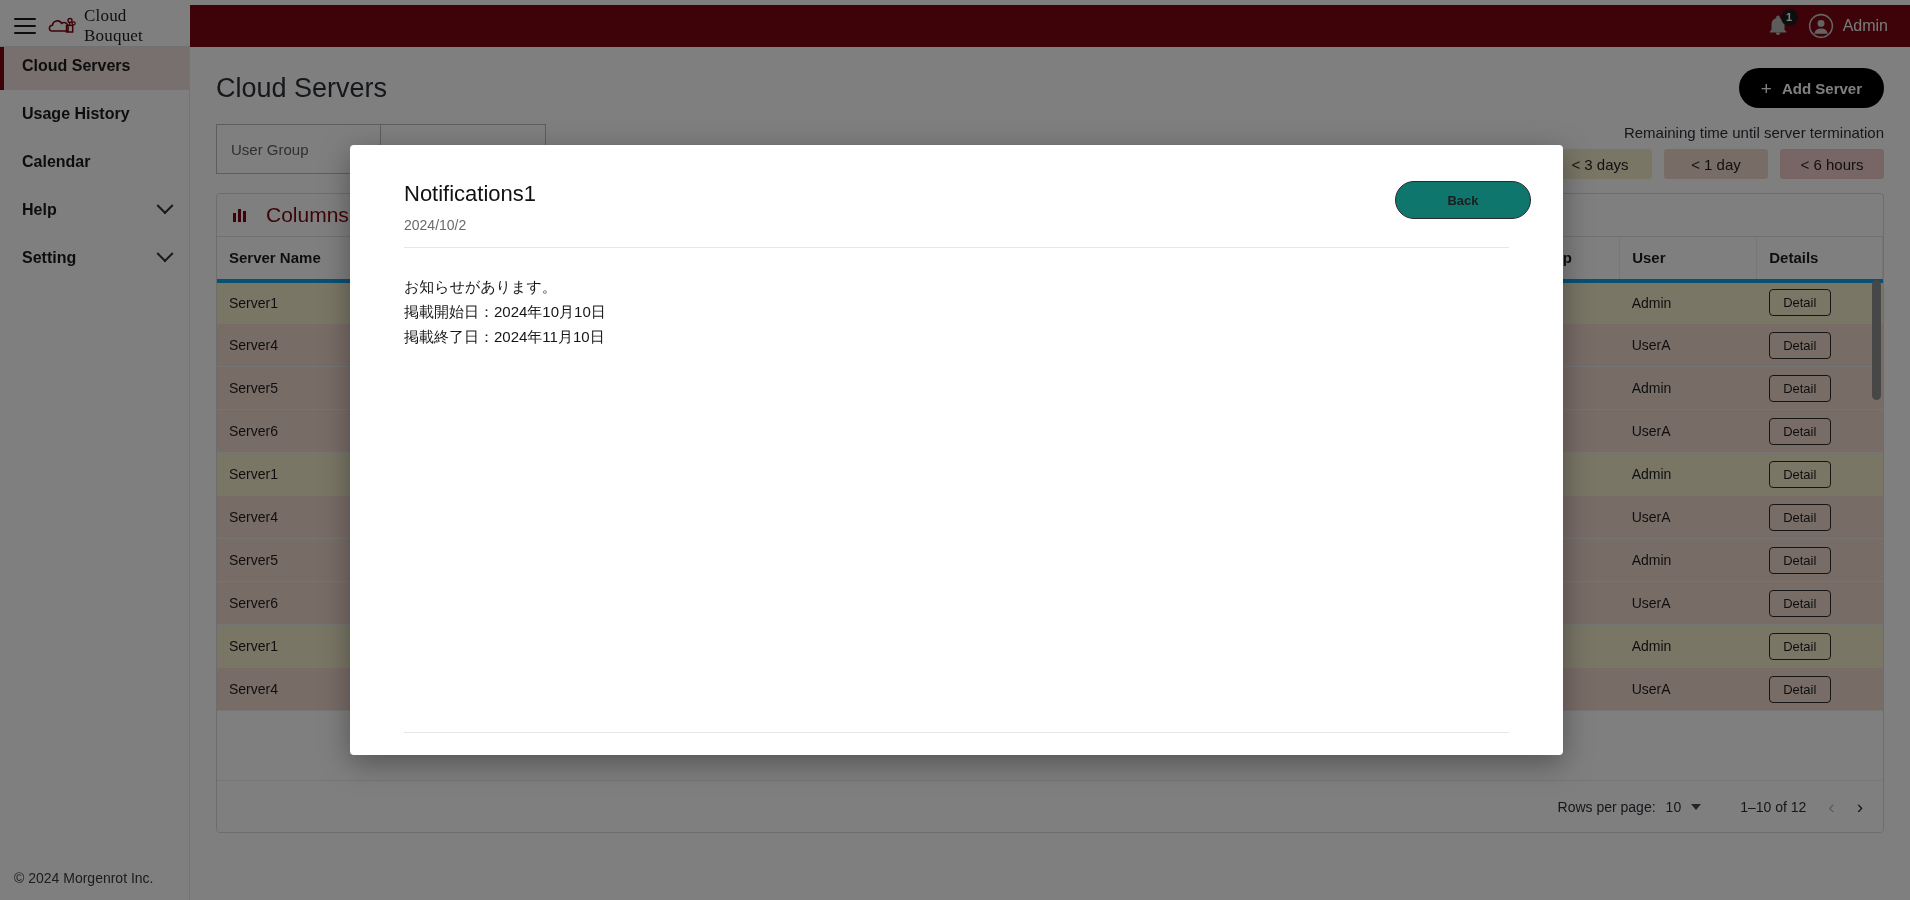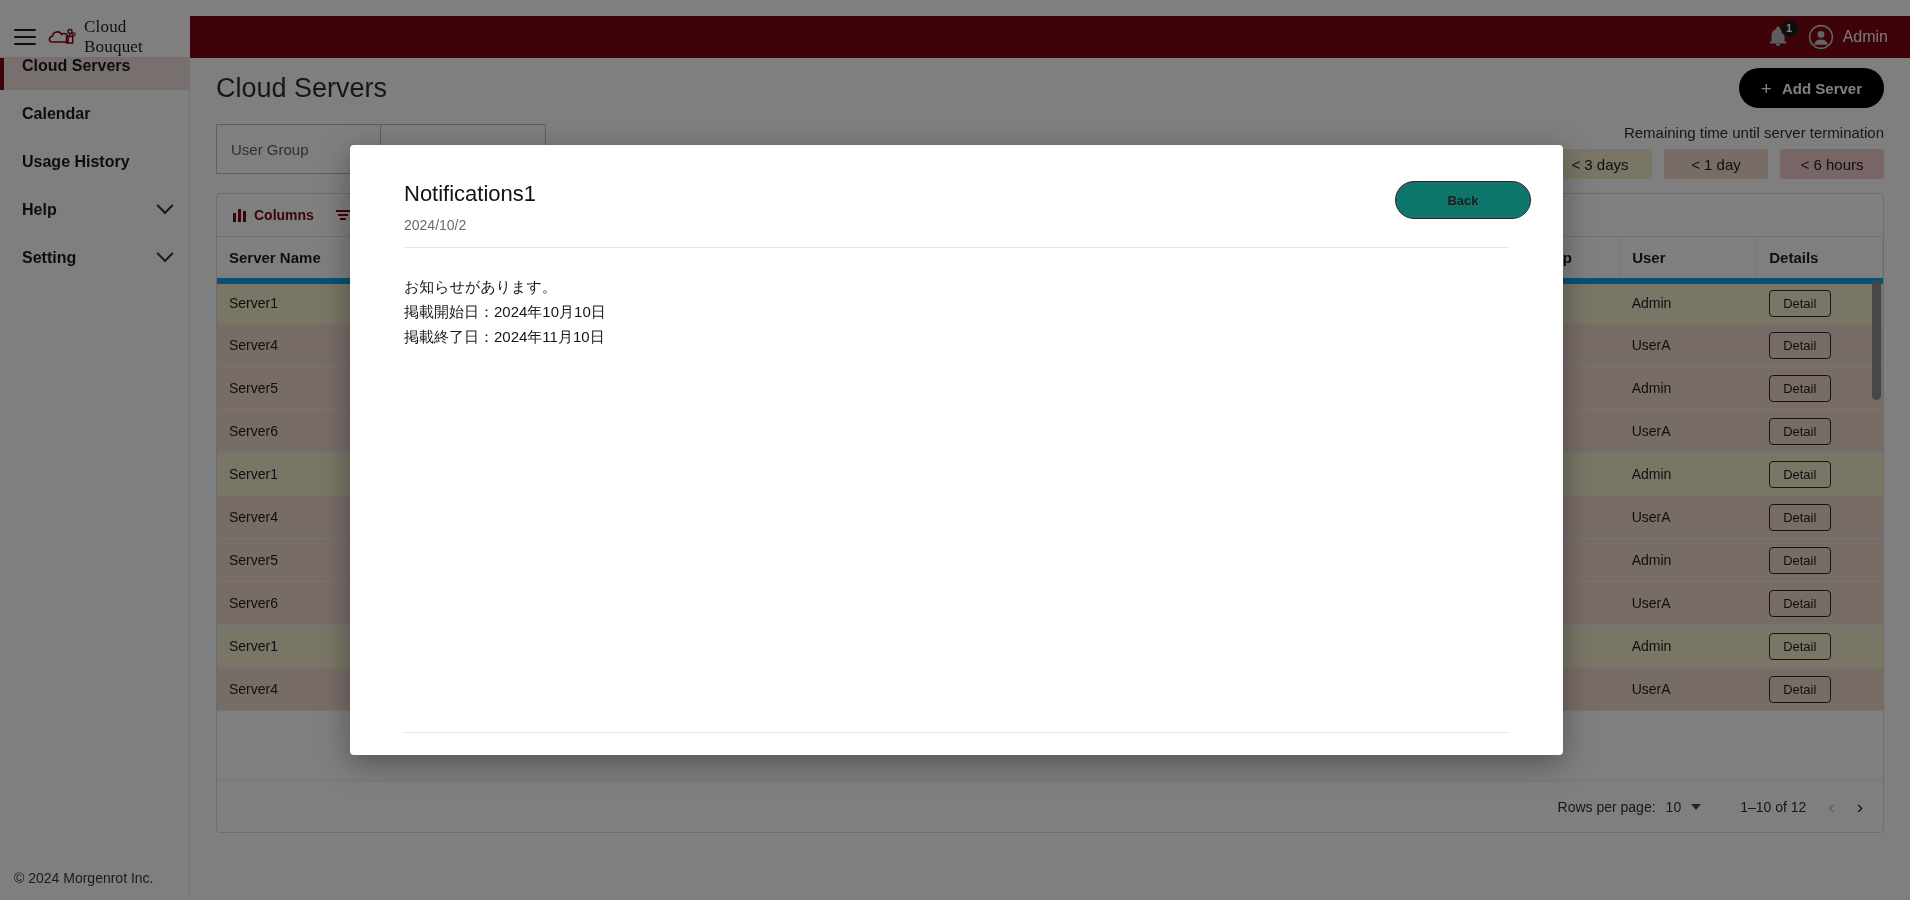--- a/index.html
+++ b/index.html
@@ -13,21 +13,21 @@
 
   
   #backdrop {
     position: absolute; inset: 0;
     background: rgba(0,0,0,0.5);
     z-index: 40;
   }
 
   
   .appbar {
-    position: absolute; top: 16px; left: 0; right: 0; height: 42px;
+    position: absolute; top: 5px; left: 0; right: 0; height: 42px;
     background: #7a0710;
     display: flex; align-items: center;
     z-index: 10;
   }
   .appbar-brand {
     width: 190px; height: 42px; flex: 0 0 190px;
     background: #ffffff;
     display: flex; align-items: center; gap: 12px;
     padding-left: 14px;
     border-bottom: 1px solid #e2e2e2;
@@ -107,36 +107,36 @@
     display: flex; align-items: center; justify-content: center;
     font-size: 15px; color: #1f1f1f;
   }
 
   
   .table-card {
     margin-top: 14px; border: 1px solid #dadada; border-radius: 4px;
     background: #ffffff; height: 640px; position: relative; overflow: hidden;
   }
   .table-toolbar { height: 42px; display: flex; align-items: center; gap: 22px; padding: 0 16px; }
-  .tb-btn { display: flex; align-items: center; gap: 8px; color: #7a0710; font-size: 14px; font-weight: 700; cursor: pointer; }
+  .tb-btn { display: flex; align-items: center; gap: 20px; color: #7a0710; font-size: 21px; font-weight: 400; cursor: pointer; }
   .cols-icon { display: flex; align-items: flex-end; gap: 2px; height: 13px; }
   .cols-icon i { display: block; width: 3px; background: #7a0710; }
   .cols-icon i:nth-child(1) { height: 9px; }
   .cols-icon i:nth-child(2) { height: 13px; }
   .cols-icon i:nth-child(3) { height: 11px; }
   .filt-icon { display: flex; flex-direction: column; gap: 2px; align-items: center; }
   .filt-icon i { display: block; height: 2px; background: #7a0710; }
   .filt-icon i:nth-child(1) { width: 14px; }
   .filt-icon i:nth-child(2) { width: 10px; }
   .filt-icon i:nth-child(3) { width: 6px; }
 
   table { width: 100%; border-collapse: collapse; table-layout: fixed; }
   thead th {
     height: 44px; text-align: left; font-size: 15px; font-weight: 700; color: #1d1d1d;
-    border-top: 1px solid #e2e2e2; border-bottom: 6px solid #0ea5e9;
+    border-top: 1px solid #e2e2e2; border-bottom: 4px solid #0ea5e9;
     border-right: 1px solid #ececec;
     padding: 0 12px; background: #ffffff; white-space: nowrap; overflow: hidden;
   }
   tbody td {
     height: 43px; font-size: 14px; color: #1d1d1d;
     border-bottom: 1px solid rgba(0,0,0,0.08);
     padding: 0 12px; white-space: nowrap; overflow: hidden; text-overflow: ellipsis;
   }
   tr.warn-3d td { background: #f3eccd; }
   tr.warn-1d td { background: #f0d9cf; }
@@ -223,24 +223,24 @@
         <span class="user-name">Admin</span>
       </div>
     </div>
   </div>
 
   <div class="sidebar">
     <div class="nav-item active">
       <span>Cloud Servers</span>
     </div>
     <div class="nav-item">
+      <span>Usage History</span>
+    </div>
+    <div class="nav-item">
       <span>Calendar</span>
-    </div>
-    <div class="nav-item">
-      <span>Usage History</span>
     </div>
     <div class="nav-item">
       <span>Help</span>
       <span class="chev"></span>
     </div>
     <div class="nav-item">
       <span>Setting</span>
       <span class="chev"></span>
     </div>
     <div class="footer-copy">© 2024 Morgenrot Inc.</div>

